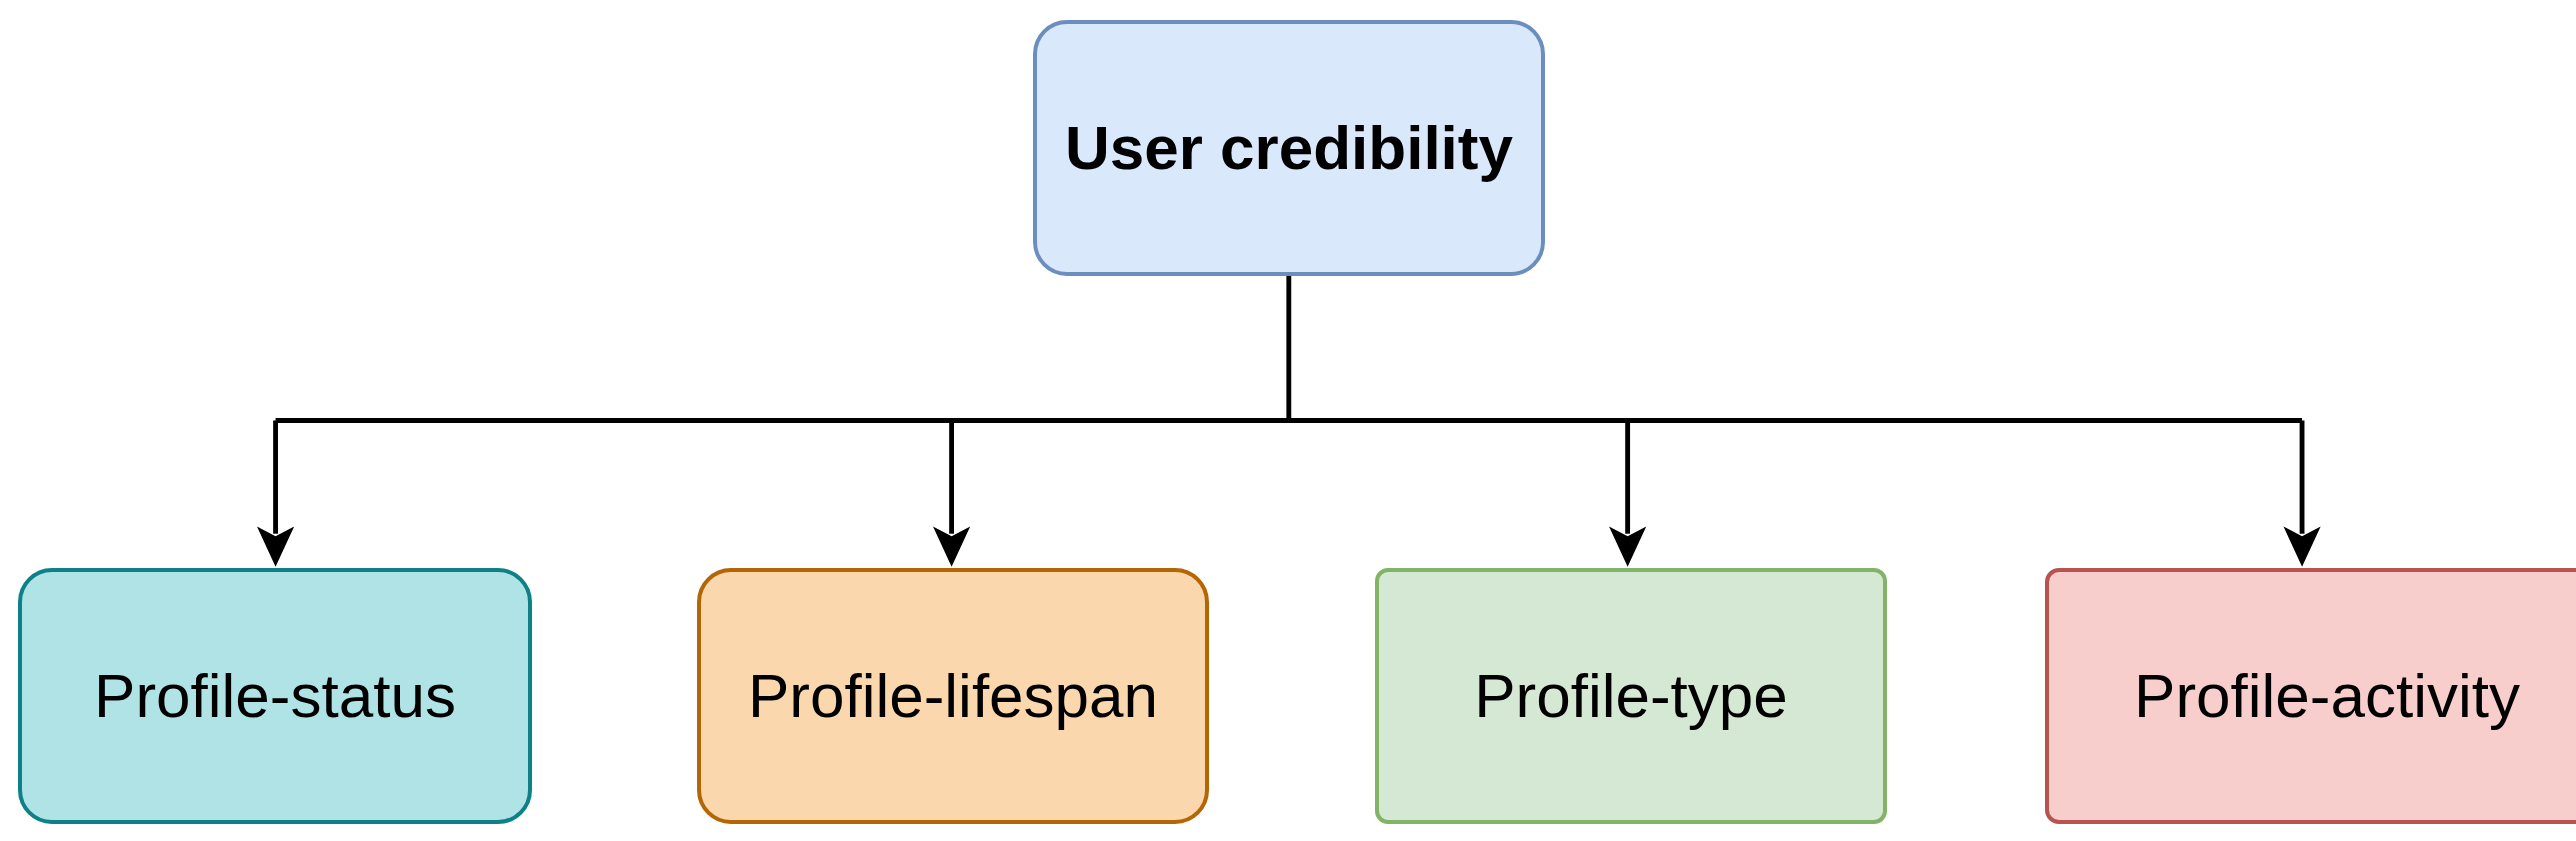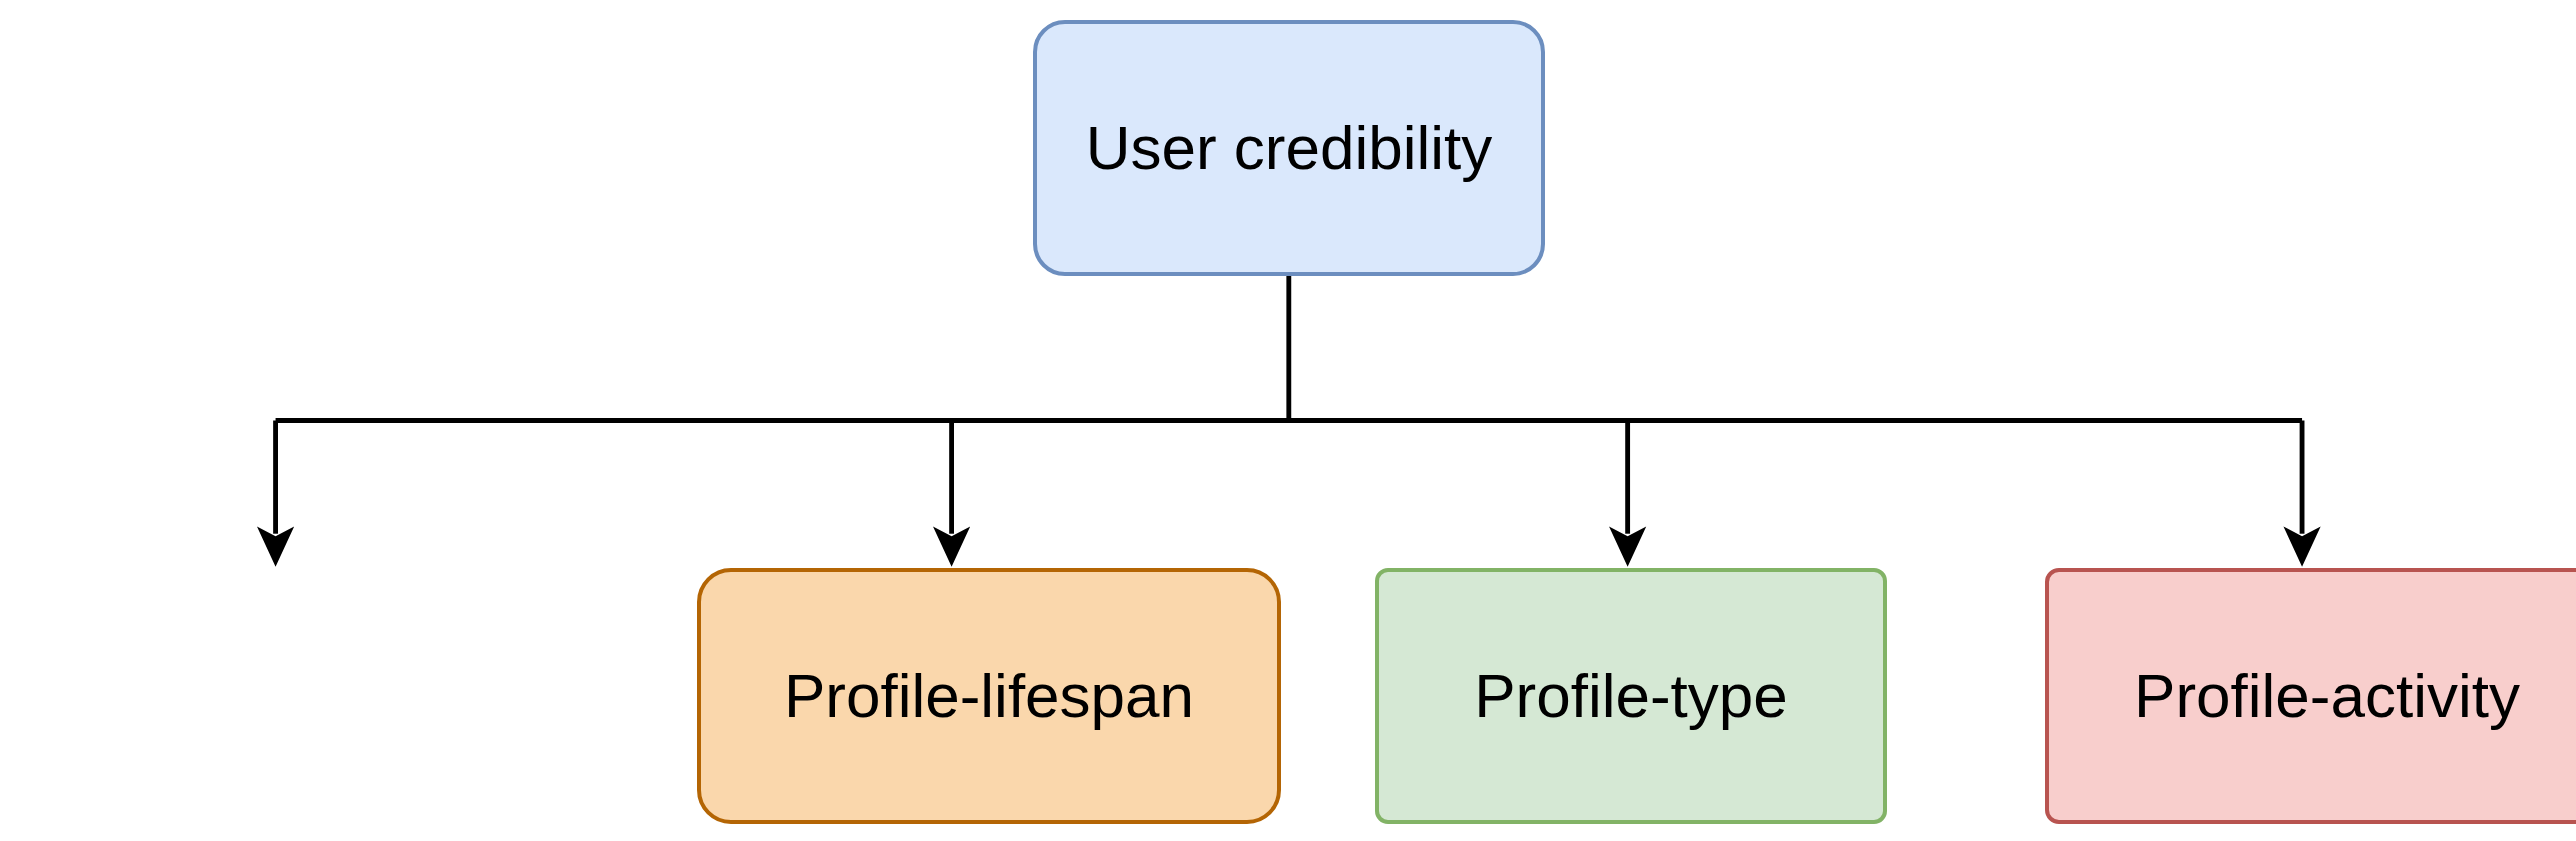--- a/index.html
+++ b/index.html
@@ -24,24 +24,24 @@
     border: 4px solid #000;
     display: flex;
     align-items: center;
     justify-content: center;
     text-align: center;
     color: #000000;
     font-size: 62px;
     line-height: 1.15;
     z-index: 1;
   }
-  .node.root { font-weight: normal; border-radius: 32px; }
+  .node.root { font-weight: bold; }
   .node-root     { left: 1033px; top: 20px;  width: 512px; height: 256px; }
   .node-child-0  { left: 18px;   top: 568px; width: 514px; height: 256px; }
-  .node-child-1  { left: 697px;  top: 568px; width: 584px; height: 256px; }
+  .node-child-1  { left: 697px;  top: 568px; width: 512px; height: 256px; }
   .node-child-2  { left: 1375px; top: 568px; width: 512px; height: 256px; border-radius: 13px; }
   .node-child-3  { left: 2045px; top: 568px; width: 564px; height: 256px; border-radius: 14px; }
 </style>
 </head>
 <body>
 
 <div class="stage">
 
   <svg class="connectors" viewBox="0 0 3184 1040" xmlns="http://www.w3.org/2000/svg">
 
@@ -57,20 +57,23 @@
     <path d="M340 701 L317 651 L340 663 L363 651 Z" fill="#000000"></path>
     <path d="M1176 701 L1153 651 L1176 663 L1199 651 Z" fill="#000000"></path>
     <path d="M2012 701 L1989 651 L2012 663 L2035 651 Z" fill="#000000"></path>
     <path d="M2846 701 L2823 651 L2846 663 L2869 651 Z" fill="#000000"></path>
   </svg>
 
   <div class="node root node-root" style="background-color: rgb(218, 232, 252); border-color: rgb(108, 142, 191);">
     <span>User credibility</span>
   </div>
 
+  <div class="node node-child-0" style="background-color: rgb(176, 227, 230); border-color: rgb(14, 128, 136);">
+    <span>Profile-status</span>
+  </div>
 
   <div class="node node-child-1" style="background-color: rgb(250, 215, 172); border-color: rgb(180, 101, 4);">
     <span>Profile-lifespan</span>
   </div>
 
   <div class="node node-child-2" style="background-color: rgb(213, 232, 212); border-color: rgb(130, 179, 102);">
     <span>Profile-type</span>
   </div>
 
   <div class="node node-child-3" style="background-color: rgb(248, 206, 204); border-color: rgb(184, 84, 80);">

